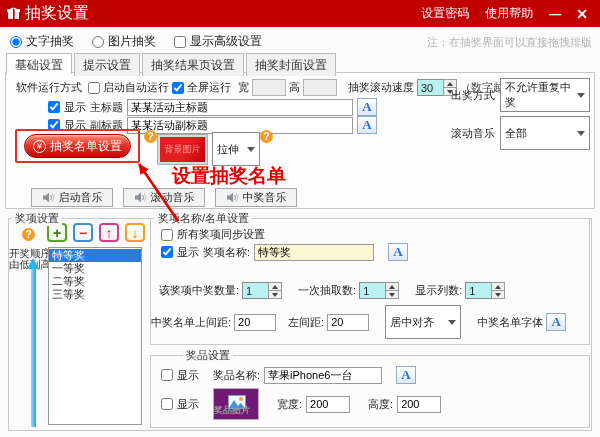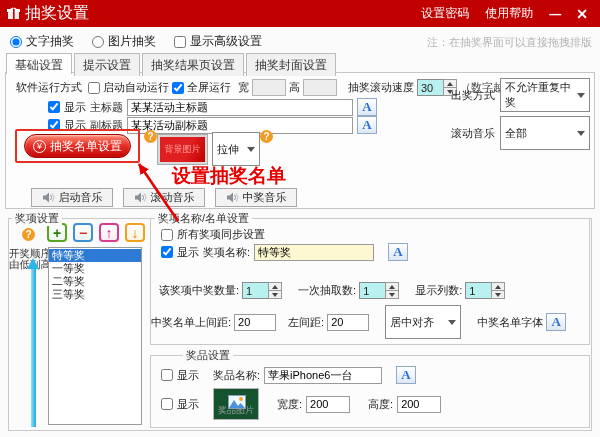--- a/index.html
+++ b/index.html
@@ -107,22 +107,22 @@
   .pl-item { height:13px; line-height:13px; padding-left:3px; }
   .pl-item.sel { background:#2e7bd6; color:#fff; }
   .grow { position:absolute; display:flex; align-items:center; white-space:nowrap; font-size:11px; }
   .ga-r1 { left:10px; top:8px; gap:4px; }
   .ga-r2 { left:10px; top:24px; gap:4px; }
   .ga-r3 { left:8px;  top:63px; gap:3px; }
   .ga-r4 { left:0;  top:86px; gap:3px; }
   .gb-r1 { left:10px; top:10px; gap:4px; }
   .gb-r2 { left:10px; top:32px; gap:4px; }
   .yellow { background:#fdf8d2; }
-  .img-btn { width:46px; height:32px; border:1px solid #b5b5b5; background:#14532d; position:relative;
-    font-size:9px; color:#9a9a9a; display:flex; align-items:flex-end; justify-content:center; padding-bottom:2px; }
+  .img-btn { width:46px; height:32px; border:1px solid #b5b5b5; background:#701a75; position:relative;
+    font-size:9px; color:#9a9a9a; display:flex; align-items:flex-end; justify-content:flex-start; padding-bottom:2px;font-weight:bold; }
   .img-ico { position:absolute; left:14px; top:6px; }
   .gap6 { width:6px; } .gap10 { width:10px; }
 </style>
 </head>
 <body>
 
 <div class="titlebar">
   <span class="app-icon">
     <svg width="13" height="13" viewBox="0 0 13 13">
         <rect x="1" y="4" width="11" height="8" fill="#ffffff" opacity="0.92"></rect>

